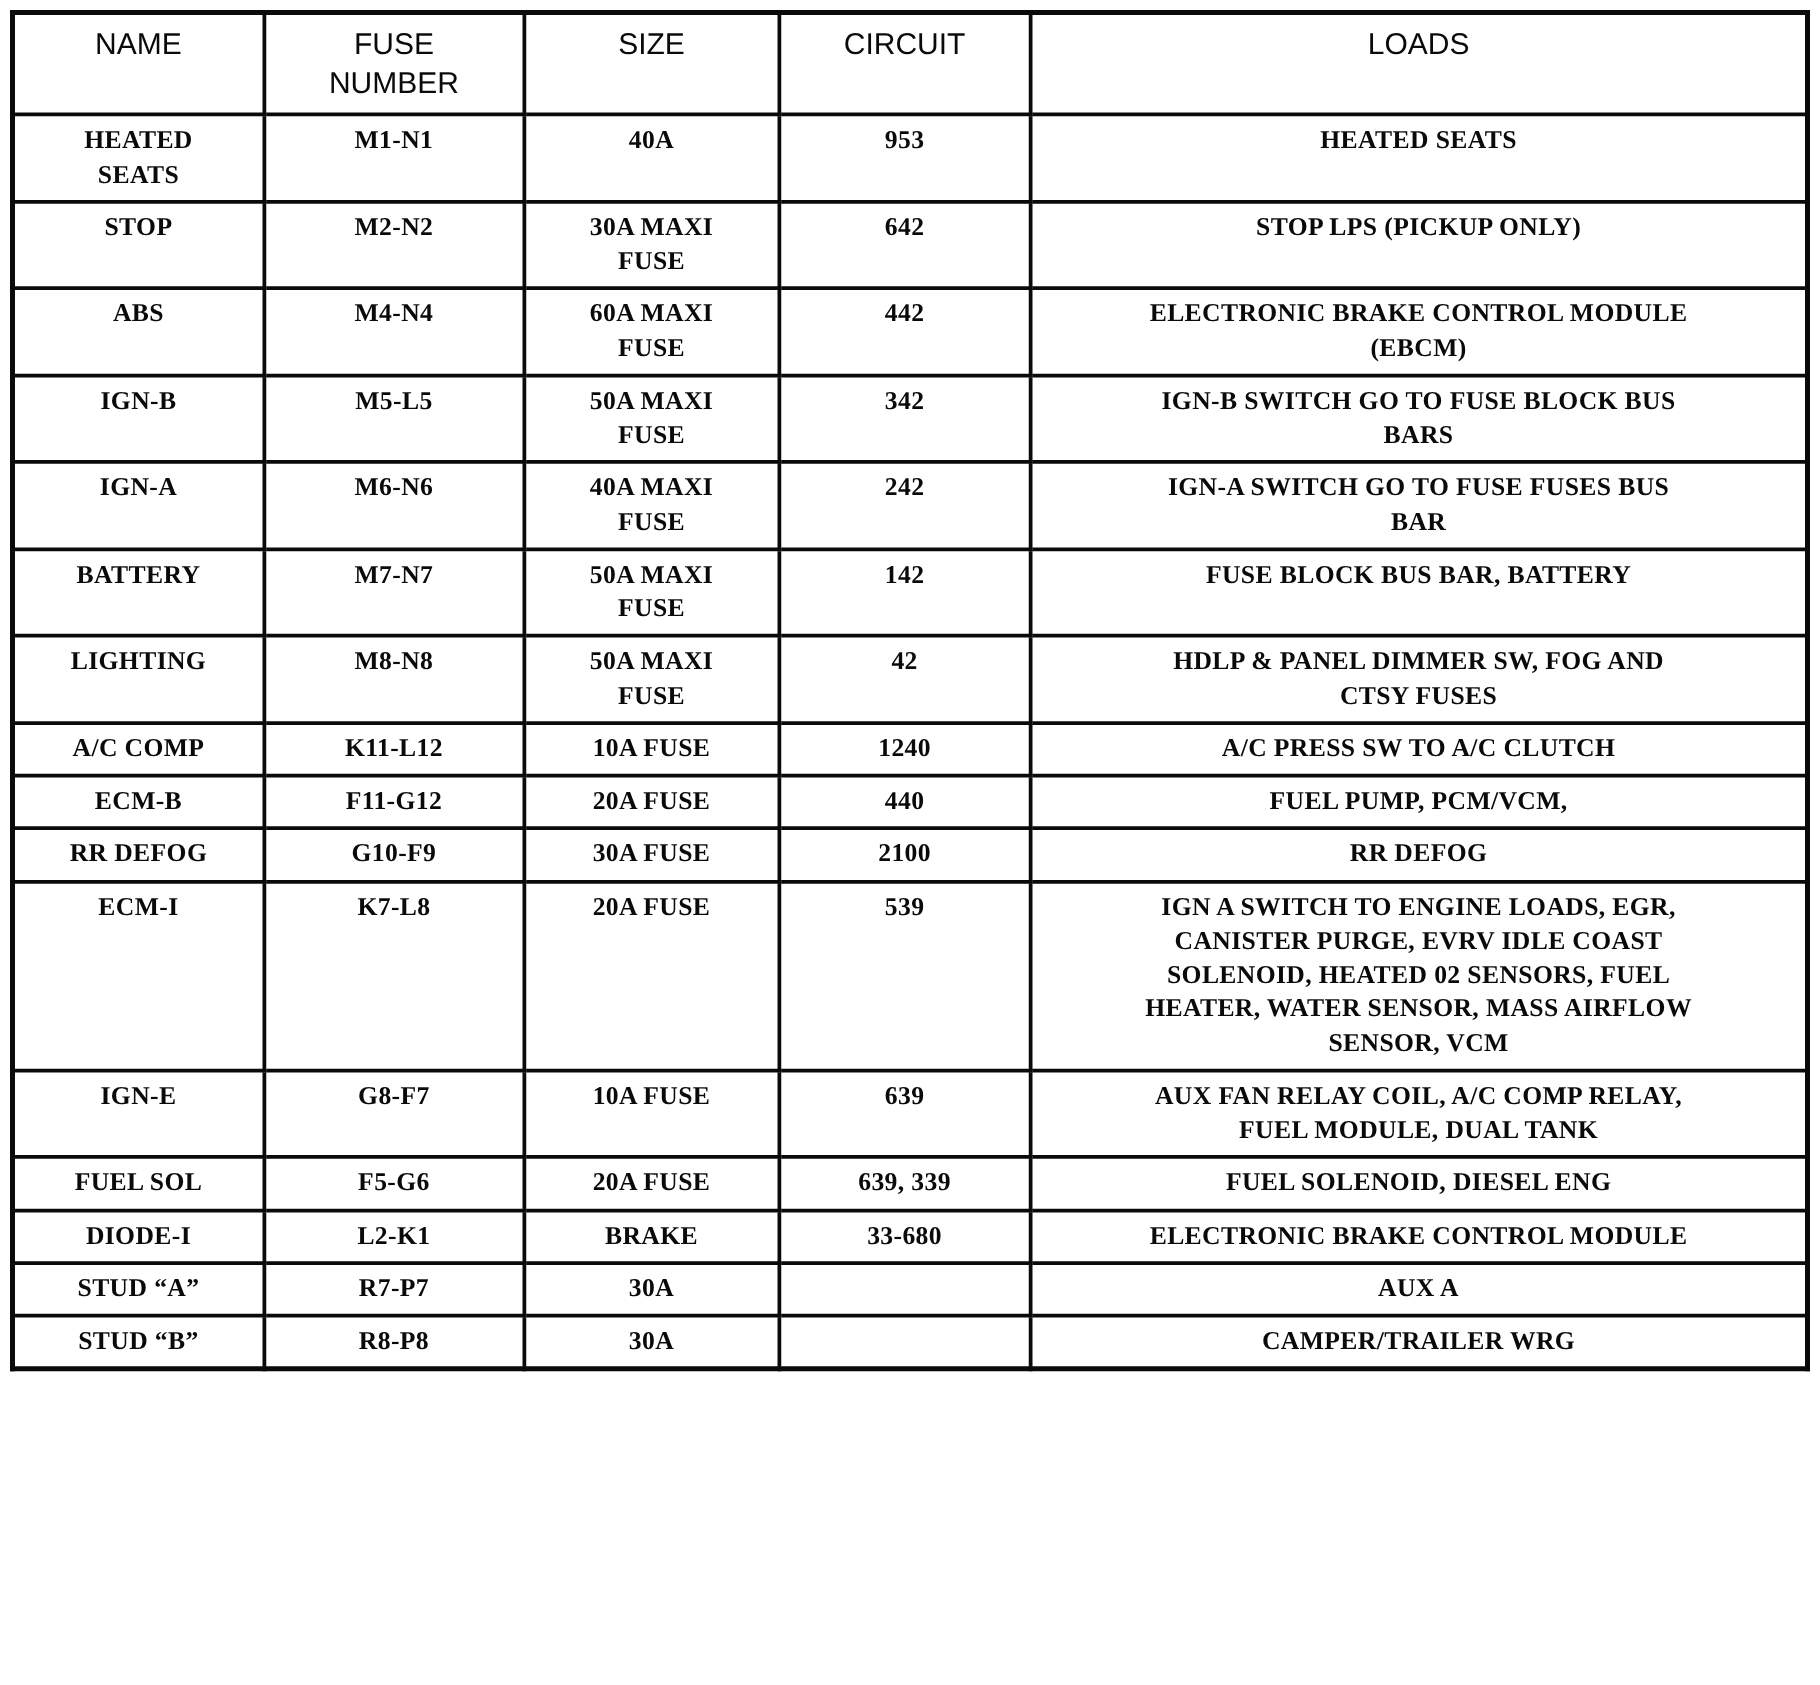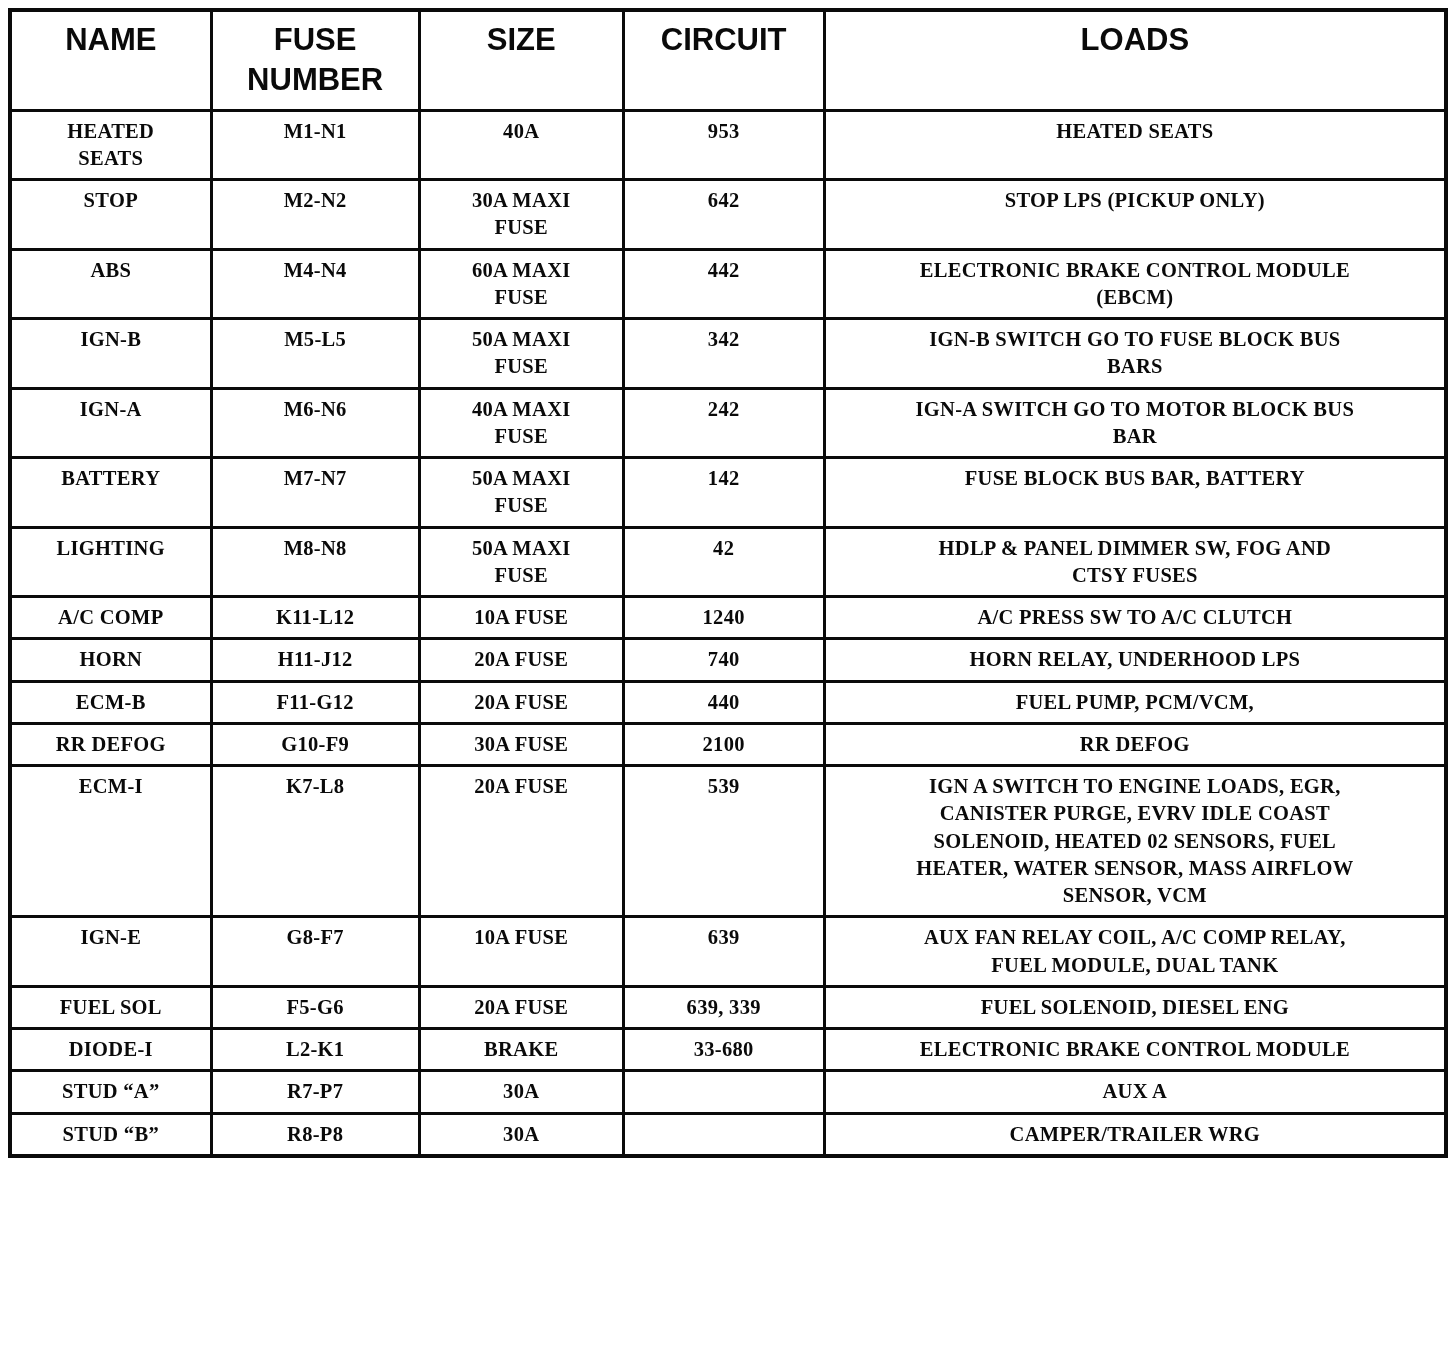--- a/index.html
+++ b/index.html
@@ -25,22 +25,22 @@
   table.fuse-table td {
     border: 3px solid #0a0a0a;
     text-align: center;
     vertical-align: top;
     white-space: pre-line;
     padding: 6px 10px;
     overflow: hidden;
   }
   table.fuse-table th {
     font-family: "Liberation Sans", sans-serif;
-    font-size: 31px;
-    font-weight: 700;
+    font-size: 24px;
+    font-weight: 400;
     line-height: 1.3;
     padding-top: 8px;
     padding-bottom: 8px;
   }
   table.fuse-table td {
     font-family: "Liberation Serif", serif;
     font-size: 20.5px;
     font-weight: 700;
     line-height: 1.33;
     letter-spacing: 0.3px;
@@ -107,21 +107,21 @@
     <td>342</td>
     <td>IGN-B SWITCH GO TO FUSE BLOCK BUS
 BARS</td>
   </tr>
         <tr>
     <td>IGN-A</td>
     <td>M6-N6</td>
     <td>40A MAXI
 FUSE</td>
     <td>242</td>
-    <td>IGN-A SWITCH GO TO MOTOR BLOCK BUS
+    <td>IGN-A SWITCH GO TO FUSE FUSES BUS
 BAR</td>
   </tr>
         <tr>
     <td>BATTERY</td>
     <td>M7-N7</td>
     <td>50A MAXI
 FUSE</td>
     <td>142</td>
     <td>FUSE BLOCK BUS BAR, BATTERY</td>
   </tr>
@@ -133,27 +133,20 @@
     <td>42</td>
     <td>HDLP &amp; PANEL DIMMER SW, FOG AND
 CTSY FUSES</td>
   </tr>
         <tr>
     <td>A/C COMP</td>
     <td>K11-L12</td>
     <td>10A FUSE</td>
     <td>1240</td>
     <td>A/C PRESS SW TO A/C CLUTCH</td>
-  </tr>
-        <tr>
-    <td>HORN</td>
-    <td>H11-J12</td>
-    <td>20A FUSE</td>
-    <td>740</td>
-    <td>HORN RELAY, UNDERHOOD LPS</td>
   </tr>
         <tr>
     <td>ECM-B</td>
     <td>F11-G12</td>
     <td>20A FUSE</td>
     <td>440</td>
     <td>FUEL PUMP, PCM/VCM,</td>
   </tr>
         <tr>
     <td>RR DEFOG</td>

